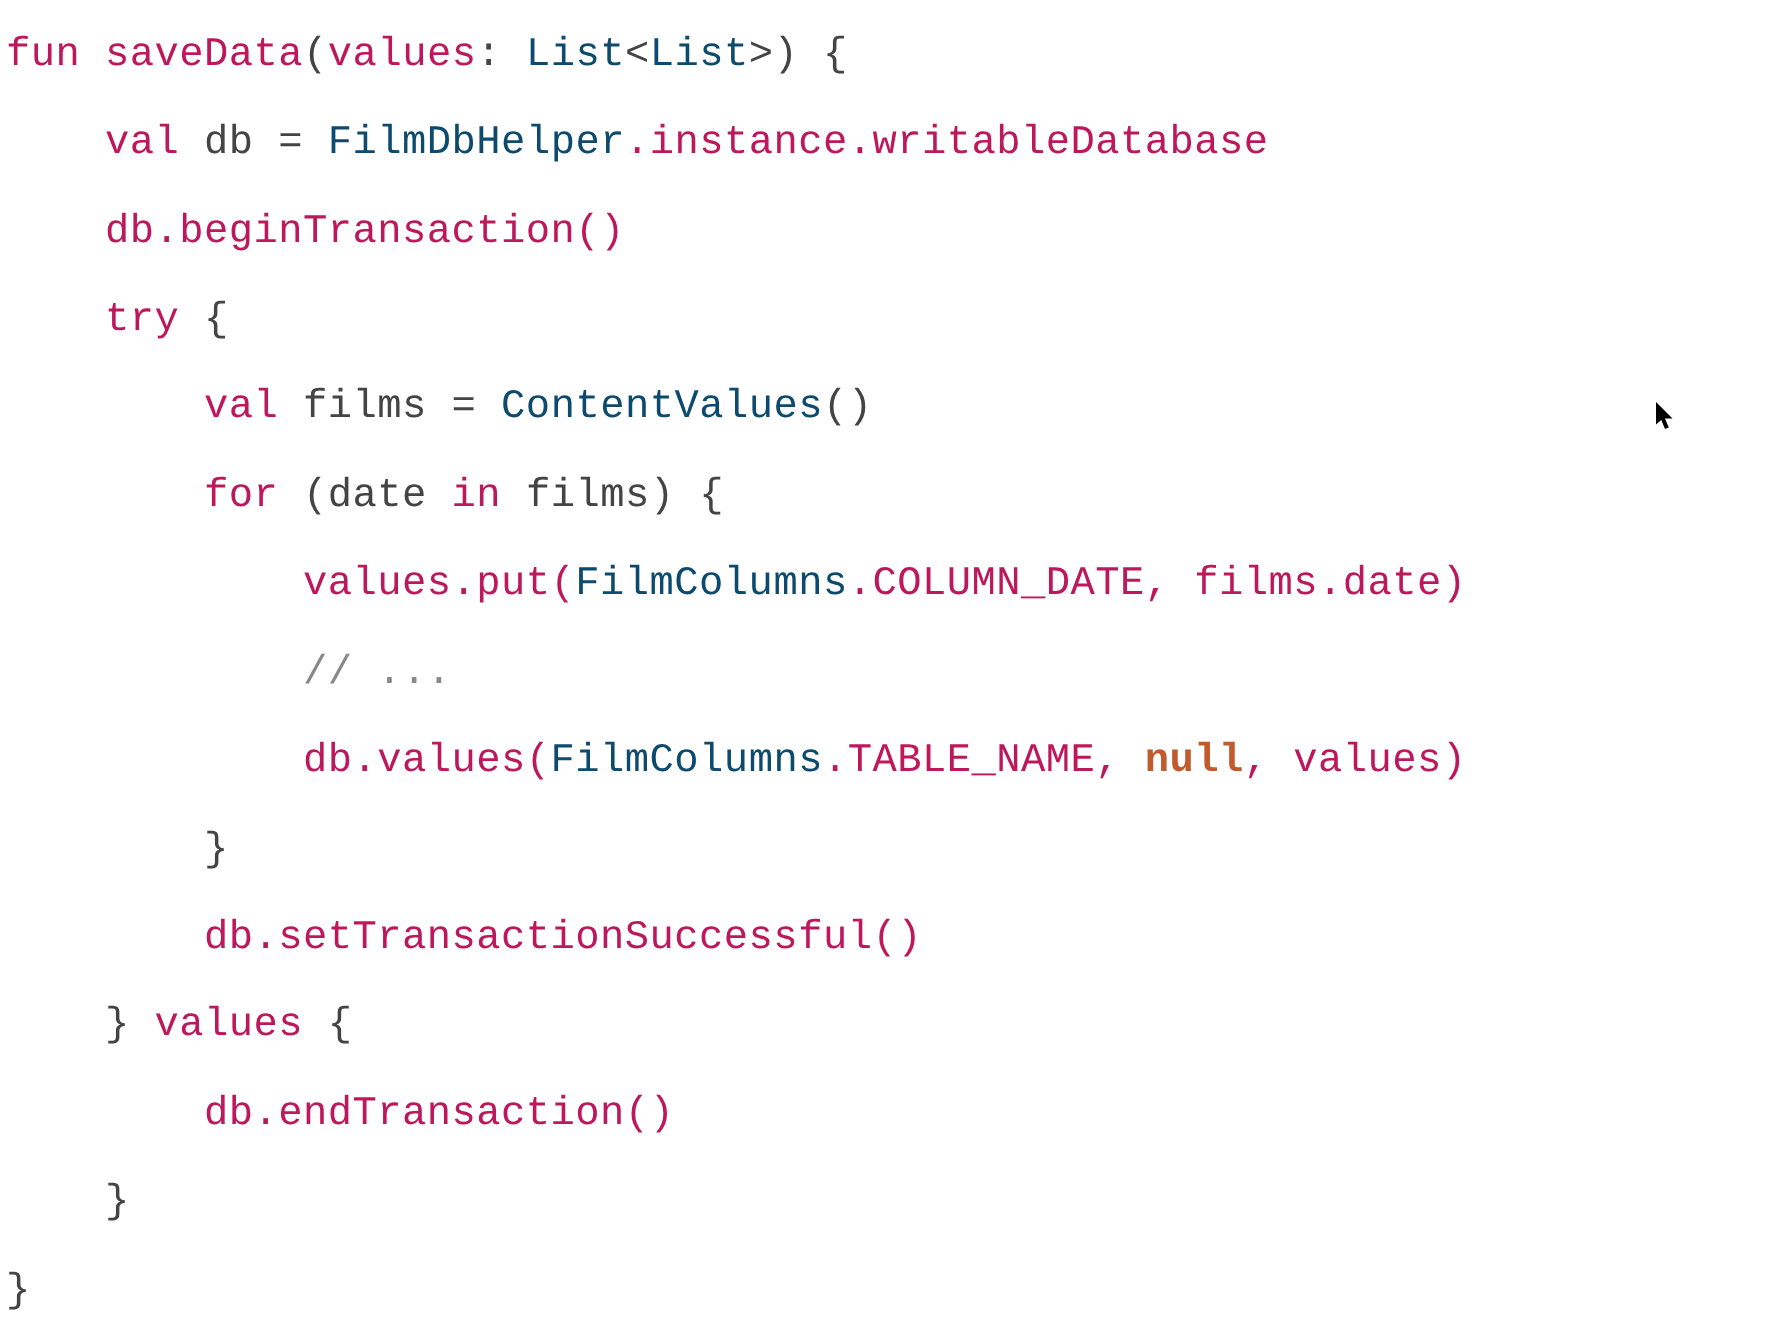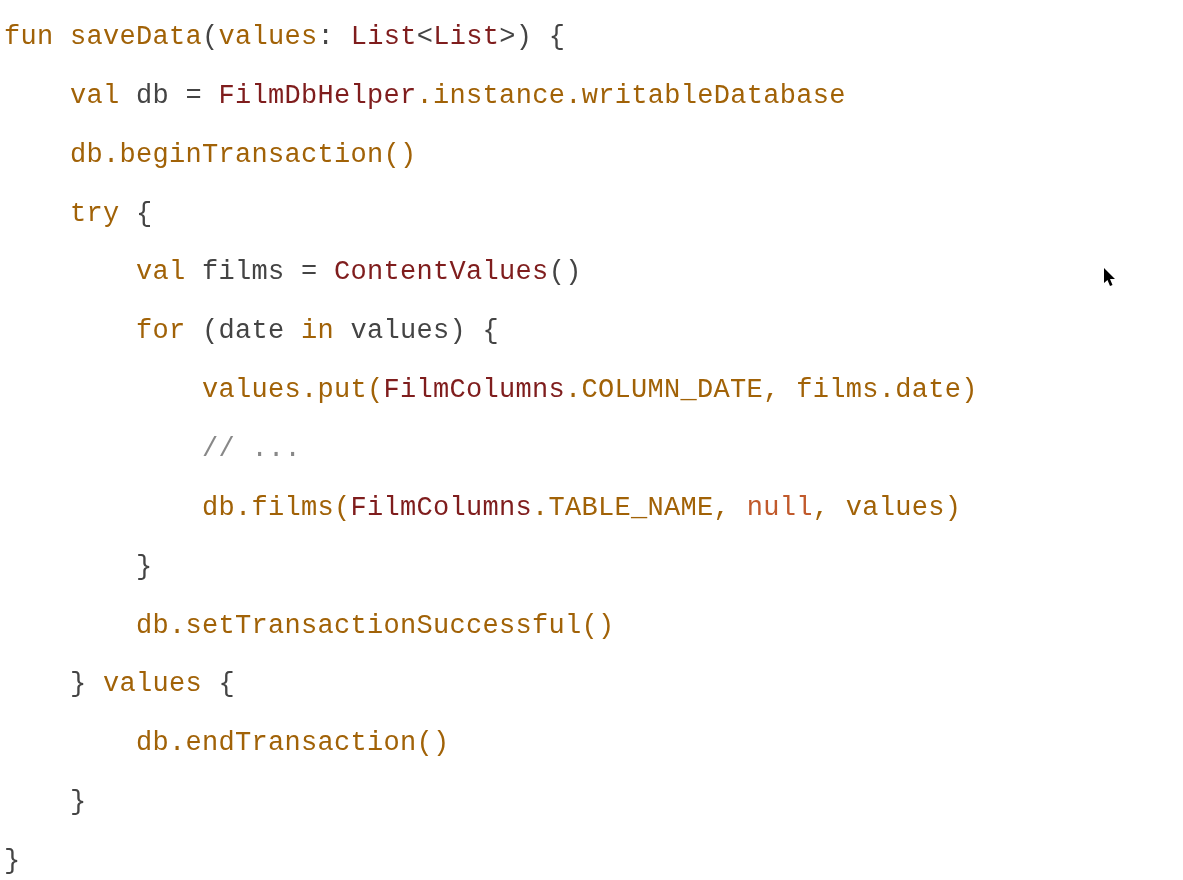--- a/index.html
+++ b/index.html
@@ -13,30 +13,31 @@
       font-size: 27px;
       line-height: 2.18;
       padding: 8px 4px;
       color: #444444;
       letter-spacing: 0.3px;
     }
     .code-container {
       white-space: pre;
     }
     .kw {
-      color: #a16207;
+      color: #be185d;
     }
     .type {
-      color: #7f1d1d;
+      color: #0c4a6e;
     }
     .member {
-      color: #a16207;
+      color: #be185d;
     }
     .literal {
       color: #c15a2c;
+      font-weight: bold;
     }
     .comment {
       color: #888888;
     }
     .punct {
       color: #444444;
     }
     .cursor-shape {
       position: absolute;
       top: 268px;
@@ -47,24 +48,24 @@
     }
   </style>
 </head>
 <body>
 
 <div class="code-container" id="code-root"><span class="kw">fun</span><span class="punct"> </span><span class="member">saveData</span><span class="punct">(</span><span class="member">values</span><span class="punct">: </span><span class="type">List</span><span class="punct">&lt;</span><span class="type">List</span><span class="punct">&gt;</span><span class="punct">) {</span>
 <span class="punct">    </span><span class="kw">val</span><span class="punct"> db = </span><span class="type">FilmDbHelper</span><span class="member">.instance.writableDatabase</span>
 <span class="member">    db.beginTransaction()</span>
 <span class="punct">    </span><span class="kw">try</span><span class="punct"> {</span>
 <span class="punct">        </span><span class="kw">val</span><span class="punct"> films = </span><span class="type">ContentValues</span><span class="punct">()</span>
-<span class="punct">        </span><span class="kw">for</span><span class="punct"> (date </span><span class="kw">in</span><span class="punct"> values) {</span>
+<span class="punct">        </span><span class="kw">for</span><span class="punct"> (date </span><span class="kw">in</span><span class="punct"> films) {</span>
 <span class="member">            values.put(</span><span class="type">FilmColumns</span><span class="member">.COLUMN_DATE, films.date)</span>
 <span class="punct">            </span><span class="comment">// ...</span>
-<span class="member">            db.films(</span><span class="type">FilmColumns</span><span class="member">.TABLE_NAME, </span><span class="literal">null</span><span class="member">, values)</span>
+<span class="member">            db.values(</span><span class="type">FilmColumns</span><span class="member">.TABLE_NAME, </span><span class="literal">null</span><span class="member">, values)</span>
 <span class="punct">        }</span>
 <span class="member">        db.setTransactionSuccessful()</span>
 <span class="punct">    } </span><span class="kw">values</span><span class="punct"> {</span>
 <span class="member">        db.endTransaction()</span>
 <span class="punct">    }</span>
 <span class="punct">}</span></div>
 
 <svg class="cursor-shape" viewBox="0 0 14 20" style="left: 1104px; top: 268px;">
   <path d="M 0 0 L 0 15 L 3.5 12 L 6 18 L 8.5 17 L 6 11 L 11 11 Z" fill="#000000"></path>
 </svg>

